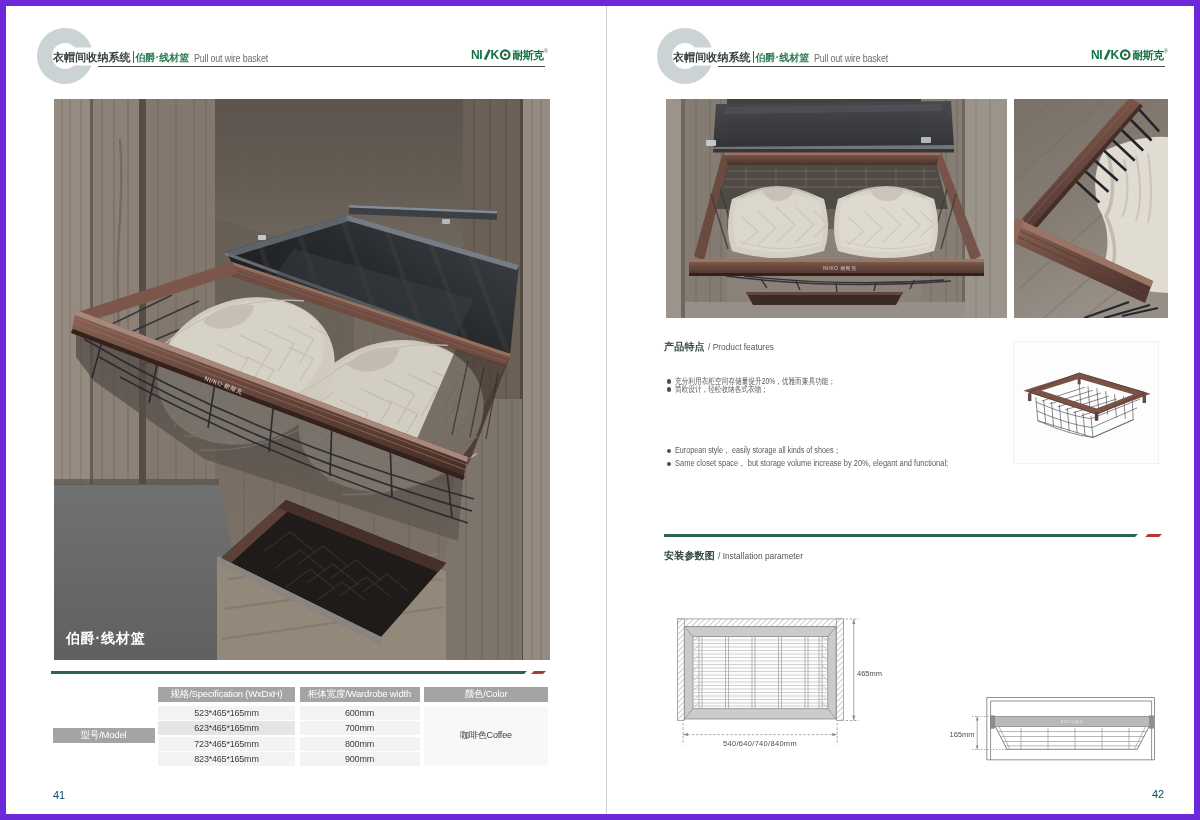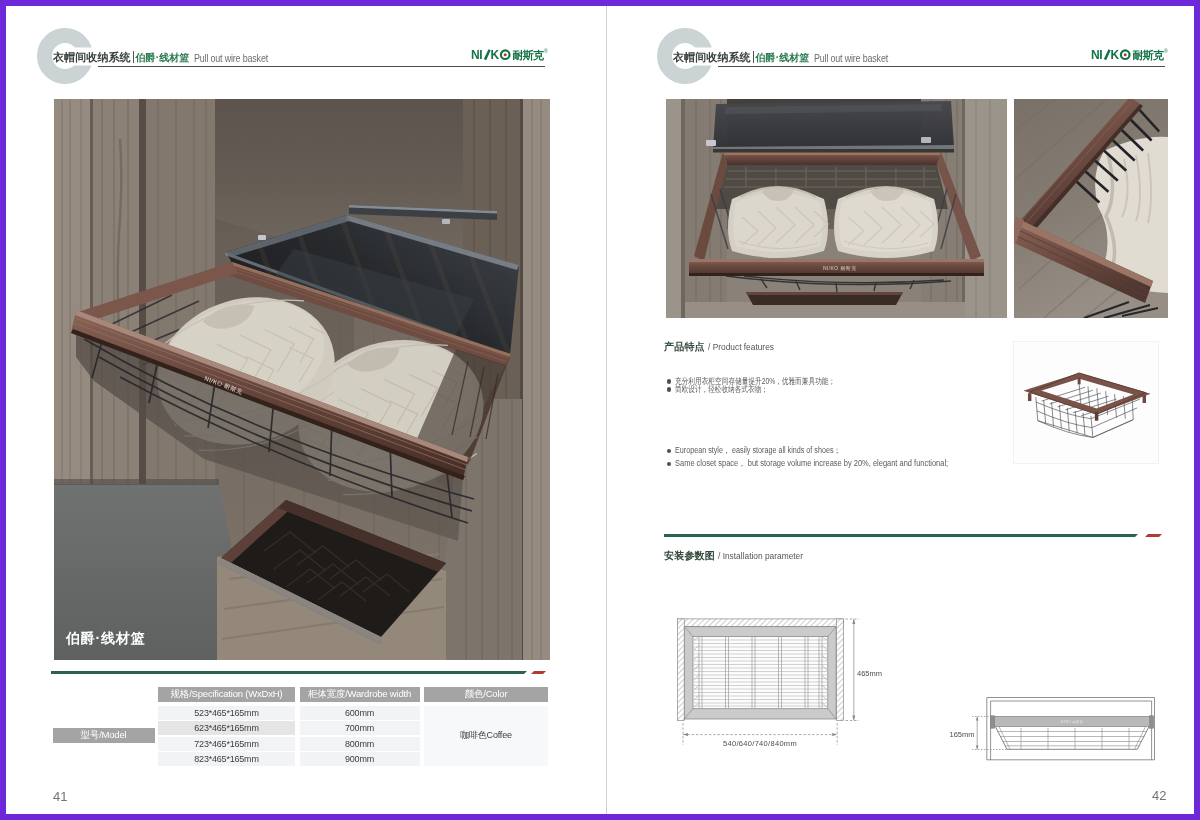--- a/index.html
+++ b/index.html
@@ -8,21 +8,21 @@
   .abs { position:absolute; }
   .hdr-title { font-size:11px; font-weight:bold; color:#39433d; letter-spacing:0.1px; white-space:nowrap; }
   .hdr-green { font-size:10px; font-weight:bold; color:#2b7a51; letter-spacing:0.1px; }
   .hdr-en { font-size:10.5px; color:#6d6d6d; letter-spacing:-0.2px; }
   .hdr-line { height:1px; background:#4c4c49; }
   .sec-title-cn { font-size:10px; font-weight:bold; color:#32493c; letter-spacing:0.2px; }
   .sec-title-en { font-size:9.5px; color:#555; font-weight:normal; display:inline-block; transform:scaleX(0.88); transform-origin:0 60%; margin-left:3px; }
   .bullet { position:absolute; font-size:8.5px; color:#5a5a5a; white-space:nowrap; }
   .bullet > span { display:inline-block; transform:scaleX(0.84); transform-origin:0 50%; white-space:nowrap; }
   .bullet:before { content:""; position:absolute; left:-8.5px; top:3.5px; width:4.5px; height:4.5px; border-radius:50%; background:#4e4e4e; }
-  .pagenum { font-size:13px; color:#737373; }
+  .pagenum { font-size:11px; color:#0c4a6e; }
   .th-cell { position:absolute; background:#a4a4a4; color:#fff; font-size:9.5px; letter-spacing:-0.2px; display:flex; align-items:center; justify-content:center; height:15px; white-space:nowrap; }
   .td-cell { position:absolute; font-size:9px; letter-spacing:-0.2px; color:#3d3d3d; display:flex; align-items:center; justify-content:center; white-space:nowrap; }
   .divider-green { position:absolute; height:3px; background:#2b644b; clip-path:polygon(0 0, 100% 0, calc(100% - 3px) 100%, 0 100%); }
   .divider-red { position:absolute; height:3px; background:#b03b34; clip-path:polygon(3px 0, 100% 0, calc(100% - 3px) 100%, 0 100%); }
 </style>
 </head>
 <body>
 <div id="root">
 
   <div class="abs" style="left:600px; top:0; width:1px; height:820px; background:#cfcfcf;"></div>

